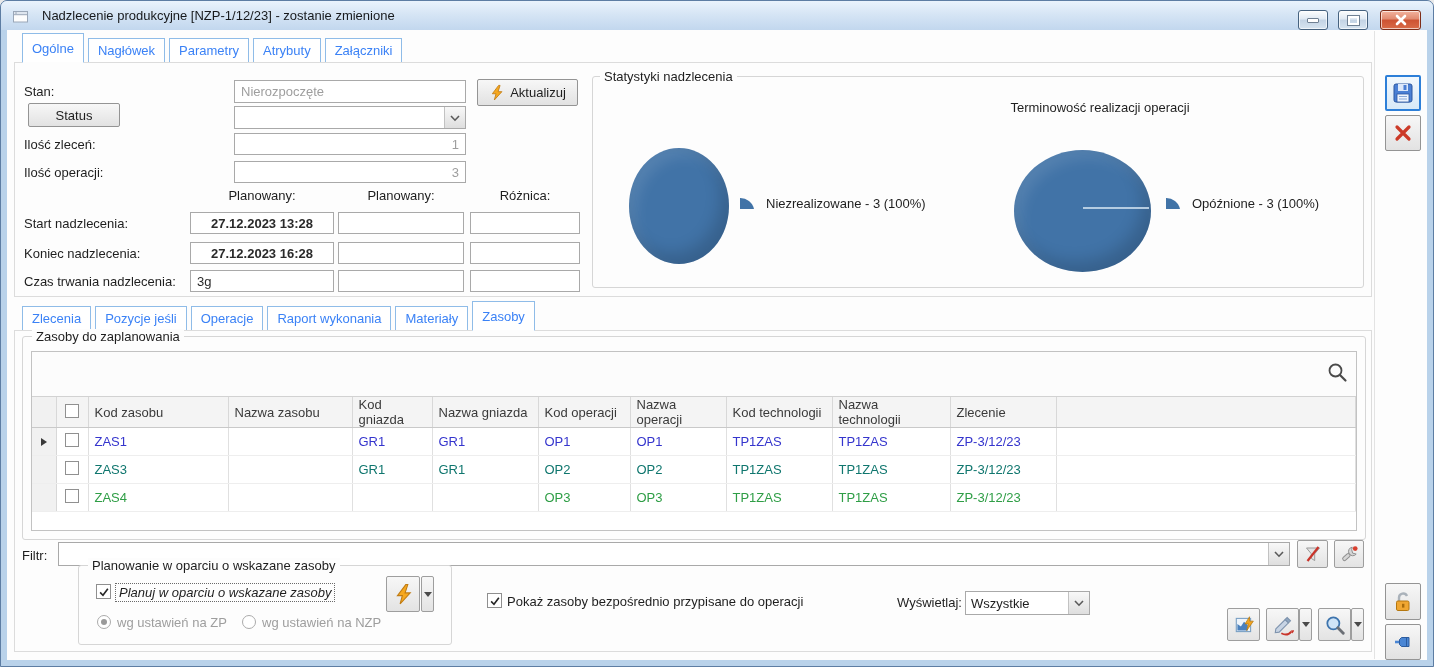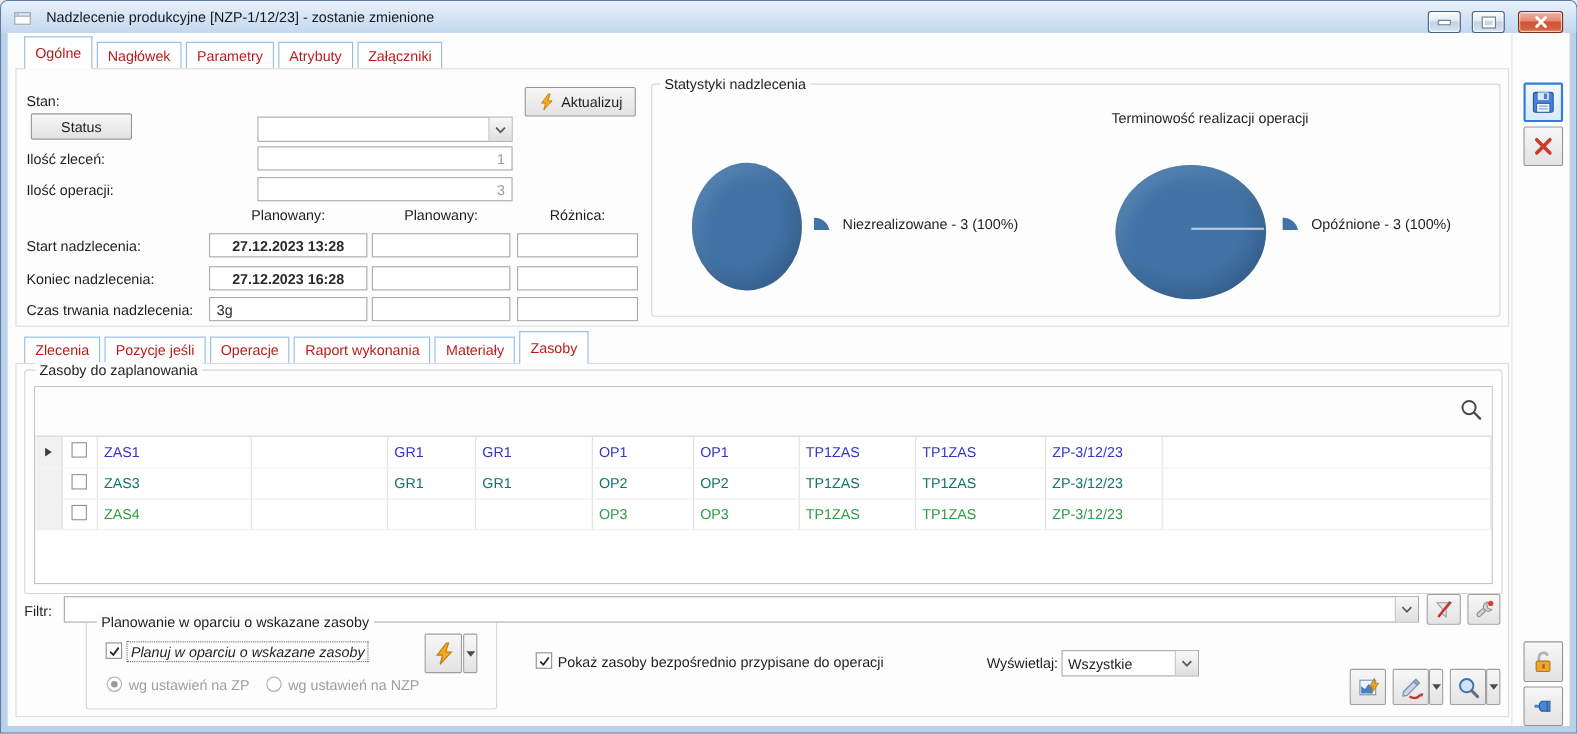--- a/index.html
+++ b/index.html
@@ -17,21 +17,21 @@
   .cap { position:absolute; top:10px; height:20px; border:1px solid #46627f; border-radius:3px;
     background:linear-gradient(#fdfefe 0%,#dfe9f3 45%,#c3d3e4 50%,#d7e4f0 100%);
     box-shadow:inset 0 0 0 1px rgba(255,255,255,.65); display:flex; align-items:center; justify-content:center; }
   .cap.close { background:linear-gradient(#f3b39e 0%,#e08a70 45%,#cd5232 50%,#d96b47 100%); border-color:#7e2d18; }
   .glyph-min { width:12px; height:5px; background:#fff; border:1px solid #6f8093; border-radius:1px; }
   .glyph-max { width:11px; height:9px; border:2px solid #fff; outline:1px solid #6f8093; background:transparent; }
 
   
   .tabrow { position:absolute; display:flex; align-items:flex-end; }
   .tab { border:1px solid #8fbce8; background:#fff; height:25px; display:flex; align-items:center;
-    padding:0 9px; font-size:13px; color:#b91c1c; margin-right:4px; }
+    padding:0 9px; font-size:13px; color:#3b82f6; margin-right:4px; }
   .tab.active { height:30px; border-bottom:1px solid #fdfdfd; position:relative; z-index:4; }
 
   .panel { position:absolute; border:1px solid #dcdcdc; background:#fdfdfd; }
   .gbox  { position:absolute; border:1px solid #d6d6d6; border-radius:3px; }
   .grouplab { position:absolute; background:#fdfdfd; padding:0 4px; font-size:13px; color:#1e1e1e; z-index:5; white-space:nowrap; }
 
   .lbl { position:absolute; font-size:13px; color:#1e1e1e; white-space:nowrap; }
   .dlbl { position:absolute; font-size:13px; color:#9e9e9e; white-space:nowrap; }
   .hdr { position:absolute; font-size:13px; color:#1e1e1e; text-align:center; }
 
@@ -116,20 +116,23 @@
     <div class="tab active">Ogólne</div>
     <div class="tab">Nagłówek</div>
     <div class="tab">Parametry</div>
     <div class="tab">Atrybuty</div>
     <div class="tab">Załączniki</div>
   </div>
 
   <div class="panel" style="left:14px;top:62px;width:1358px;height:235px"></div>
 
   <span class="lbl" style="left:24px;top:84px">Stan:</span>
+  <div class="field gray" style="left:234px;top:80px;width:232px;height:23px">
+    <span>Nierozpoczęte</span>
+  </div>
   <div class="btn" style="left:477px;top:79px;width:101px;height:27px">
     <svg width="15" height="17" viewBox="0 0 18 20">
       <path d="M11.5,1.5 L4,11.5 h4.4 l-2,7.5 L15.5,9 h-4.6 l2.4,-7.5 z" fill="#f6a81f" stroke="#c07c15" stroke-width="1"></path>
     </svg>
     <span>Aktualizuj</span>
   </div>
 
   <div class="btn" style="left:28px;top:103px;width:92px;height:24px">
     <span>Status</span>
   </div>
@@ -238,20 +241,34 @@
         <col style="width:80px">
           <col style="width:106px">
           <col style="width:92px">
           <col style="width:96px">
         <col style="width:106px">
           <col style="width:118px">
           <col style="width:106px">
           <col>
       </colgroup>
       <tbody>
+          <tr>
+        <th class="indcell"></th>
+        <th style="text-align:center"><span class="gcbx"></span></th>
+        <th>Kod zasobu</th>
+        <th>Nazwa zasobu</th>
+        <th>Kod gniazda</th>
+        <th>Nazwa gniazda</th>
+        <th>Kod operacji</th>
+        <th>Nazwa operacji</th>
+        <th>Kod technologii</th>
+        <th>Nazwa technologii</th>
+        <th>Zlecenie</th>
+        <th></th>
+      </tr>
       <tr style="color: rgb(53, 53, 205);">
         <td class="indcell" style="text-align:center"><span class="tri"></span></td>
         <td style="text-align:center"><span class="gcbx"></span></td>
         <td>ZAS1</td>
         <td></td>
         <td>GR1</td>
         <td>GR1</td>
         <td>OP1</td>
         <td>OP1</td>
         <td>TP1ZAS</td>

